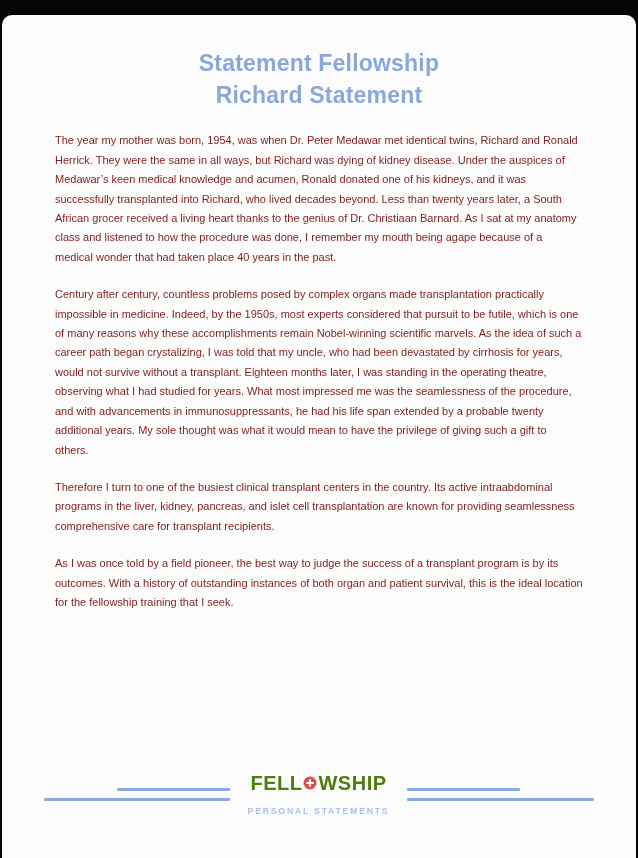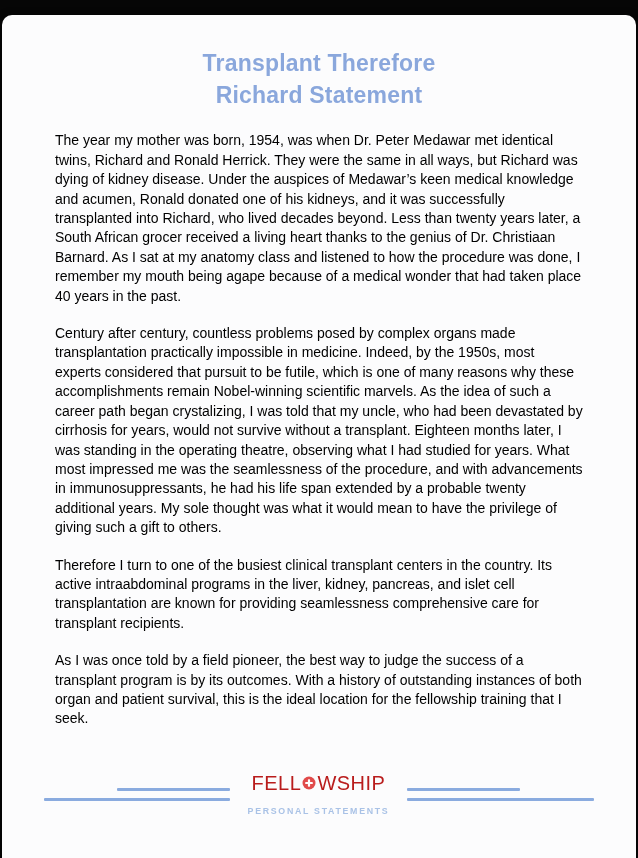--- a/index.html
+++ b/index.html
@@ -26,22 +26,22 @@
     text-align: center;
     color: #8aa7dc;
     font-size: 23px;
     font-weight: bold;
     line-height: 32px;
     letter-spacing: 0.2px;
   }
   .doc-title span { display: block; }
   .body-copy {
     margin: 0 53px;
-    color: #000000;
-    font-size: 14px;
+    color: #7f1d1d;
+    font-size: 11px;
     line-height: 19.4px;
   }
   .body-copy p {
     margin: 0 0 18px 0;
   }
   .body-copy p:first-child {
     margin-top: 20px;
   }
   .footer {
     position: absolute;
@@ -71,23 +71,23 @@
   .line-group.right .bar-top { top: 0; left: 0; width: 113px; }
   .line-group.right .bar-bottom { top: 10px; left: 0; right: 0; }
   .brand {
     flex: 0 0 auto;
     text-align: center;
   }
   .brand-name {
     display: flex;
     align-items: center;
     justify-content: center;
-    color: #b91c1c;
+    color: #4d7c0f;
     font-size: 20px;
-    font-weight: normal;
+    font-weight: bold;
     letter-spacing: 0.5px;
     line-height: 20px;
   }
   .cross-badge {
     display: inline-flex;
     margin: 0 1px;
   }
   .brand-tagline {
     margin-top: 13px;
     color: #a9c2e6;
@@ -96,21 +96,21 @@
     letter-spacing: 1.7px;
     white-space: nowrap;
   }
 </style>
 </head>
 <body>
 
 <div class="page">
 
   <h1 class="doc-title">
-    <span>Transplant Therefore</span>
+    <span>Statement Fellowship</span>
     <span>Richard Statement</span>
   </h1>
 
   <div class="body-copy">
     <p>The year my mother was born, 1954, was when Dr. Peter Medawar met identical twins, Richard and Ronald Herrick. They were the same in all ways, but Richard was dying of kidney disease. Under the auspices of Medawar’s keen medical knowledge and acumen, Ronald donated one of his kidneys, and it was successfully transplanted into Richard, who lived decades beyond. Less than twenty years later, a South African grocer received a living heart thanks to the genius of Dr. Christiaan Barnard. As I sat at my anatomy class and listened to how the procedure was done, I remember my mouth being agape because of a medical wonder that had taken place 40 years in the past.</p>
     <p>Century after century, countless problems posed by complex organs made transplantation practically impossible in medicine. Indeed, by the 1950s, most experts considered that pursuit to be futile, which is one of many reasons why these accomplishments remain Nobel-winning scientific marvels. As the idea of such a career path began crystalizing, I was told that my uncle, who had been devastated by cirrhosis for years, would not survive without a transplant. Eighteen months later, I was standing in the operating theatre, observing what I had studied for years. What most impressed me was the seamlessness of the procedure, and with advancements in immunosuppressants, he had his life span extended by a probable twenty additional years. My sole thought was what it would mean to have the privilege of giving such a gift to others.</p>
     <p>Therefore I turn to one of the busiest clinical transplant centers in the country. Its active intraabdominal programs in the liver, kidney, pancreas, and islet cell transplantation are known for providing seamlessness comprehensive care for transplant recipients.</p>
     <p>As I was once told by a field pioneer, the best way to judge the success of a transplant program is by its outcomes. With a history of outstanding instances of both organ and patient survival, this is the ideal location for the fellowship training that I seek.</p>
   </div>
 

